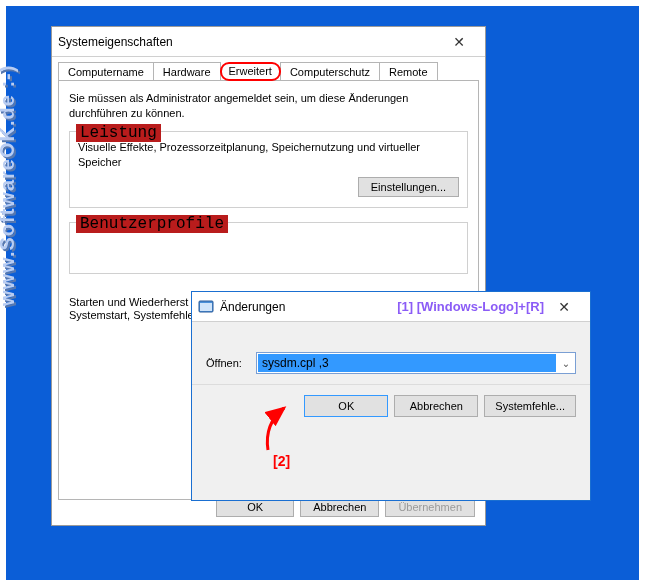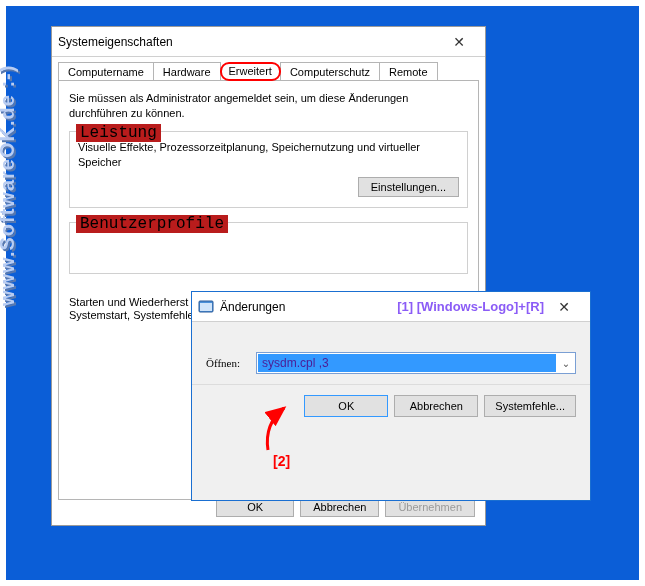--- a/index.html
+++ b/index.html
@@ -31,23 +31,23 @@
 .bottom-btns { position: absolute; bottom: 8px; right: 10px; display: flex; gap: 6px; }
 
 .rundlg { left: 185px; top: 285px; width: 400px; height: 210px; border: 1px solid #1a6fd1; z-index: 5; background: #f0f0f0; }
 .rundlg .titlebar { background: #fff; }
 .rundlg .title-extra { color: #8b5cf6; font-weight: bold; font-size: 13px; margin-left: 18px; }
 .runbody { padding: 14px 14px 10px 14px; font-size: 11px; }
 .runrow1 { display: flex; }
 .runicon { width: 34px; height: 34px; margin-right: 10px; flex-shrink: 0; }
 .runmsg { line-height: 1.4; }
 .runrow2 { display: flex; align-items: center; margin-top: 16px; }
-.runlabel { width: 50px; font-family: Liberation Serif, serif; }
+.runlabel { width: 50px; }
 .runinput { flex: 1; display: flex; align-items: center; border: 1px solid #7a9fd4; background: #fff; height: 22px; position: relative; }
-.runinput input { border: none; outline: none; width: calc(100% - 20px); font-size: 12px; padding: 2px 4px; background: #3399ff; color: #4c1d95; margin: 1px; font-family: "Segoe UI", sans-serif; }
+.runinput input { border: none; outline: none; width: calc(100% - 20px); font-size: 12px; padding: 2px 4px; background: #3399ff; color: #000000; margin: 1px; font-family: "Segoe UI", sans-serif; }
 .runinput .chev { width: 18px; text-align: center; color: #555; font-size: 10px; }
 .runbtns { display: flex; justify-content: flex-end; gap: 6px; padding: 10px 14px; background: #f0f0f0; border-top: 1px solid #dcdcdc; }
 .runbtns .btn { min-width: 84px; padding: 4px 10px; }
 .runbtns .btn.primary { border: 1px solid #3399ff; }
 
 .ann3 { position: absolute; left: 219px; top: 55px; color: red; font-weight: bold; font-size: 14px; }
 .ann2 { position: absolute; left: 267px; top: 447px; color: red; font-weight: bold; font-size: 14px; z-index: 6; }
 .arrow2 { position: absolute; left: 252px; top: 398px; z-index: 6; }
 </style>
 </head>

